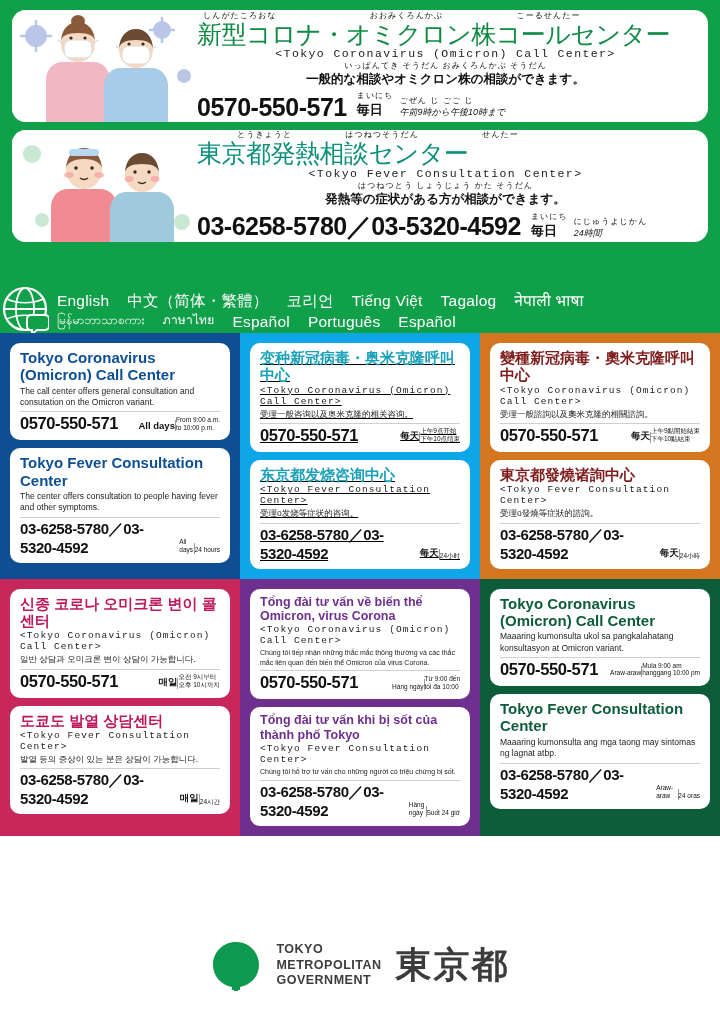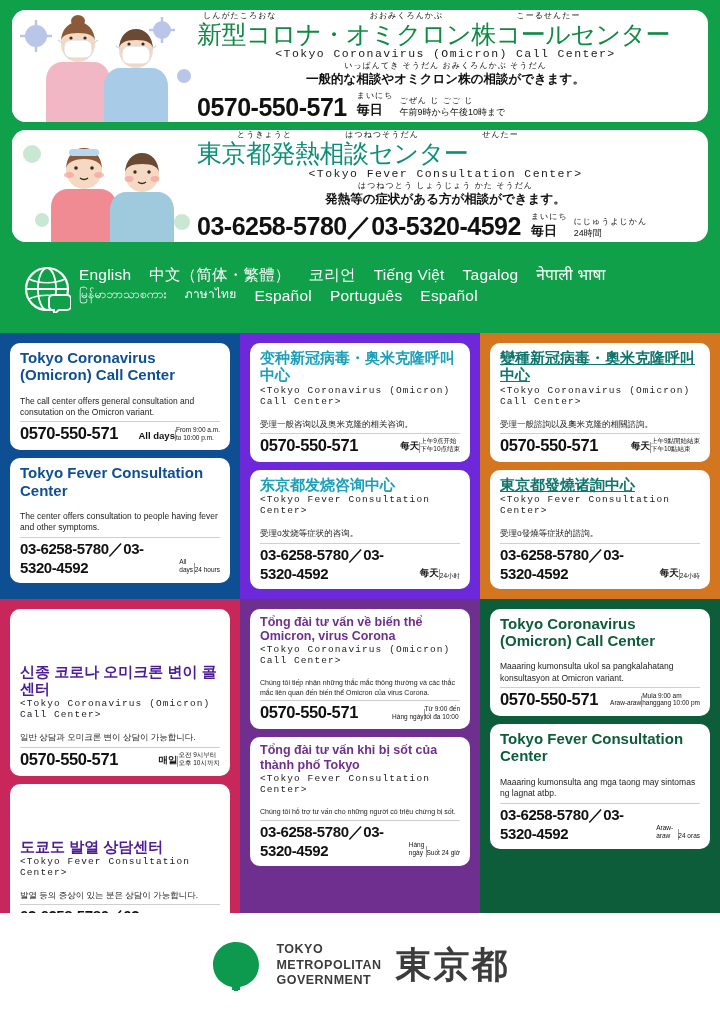--- a/index.html
+++ b/index.html
@@ -41,65 +41,65 @@
     font-family:"Liberation Mono", monospace;
   }
   .desc { font-size:12.5px; color:#111; text-align:center; font-weight:bold; }
   .tel-row { display:flex; align-items:flex-end; gap:10px; margin-top:2px; }
   .tel {
     font-size:25px; font-weight:bold; color:#111; letter-spacing:-0.5px;
     font-family:"Liberation Sans", sans-serif;
   }
   .hours-box { display:flex; align-items:flex-end; gap:6px; padding-bottom:3px;justify-content:flex-end; }
   .hours-b { font-size:13px; font-weight:bold; color:#111; }
-  .hours-s { font-size:9px; color:#111; }
+  .hours-s { font-size:9px; color:#111;font-style:italic; }
 
   
   .lang-bar {
     position:absolute; left:0; top:265px; width:720px; height:68px;
-    background:#11a04a; color:#fff; display:flex; align-items:flex-start;
-    padding-left:23px;
+    background:#11a04a; color:#fff; display:flex; align-items:flex-end;
+    padding-left:1px;
   }
   .globe { width:48px; height:48px; flex:none; margin-right:8px; }
   .langs { font-size:15.5px; line-height:1.35; letter-spacing:0.2px; }
   .langs .row { display:flex; gap:18px; flex-wrap:wrap; }
   .langs .small { font-size:12px; }
 
   
   .grid {
     position:absolute; left:0; top:333px; width:720px; height:580px;
     display:grid; grid-template-columns:1fr 1fr 1fr; grid-template-rows:repeat(3,1fr);
   }
   .panel { padding:10px 10px; position:relative; }
   .p-en   { background:#0e4f94; }
-  .p-zhcn { background:#6d28d9; }
+  .p-zhcn { background:#0ea5e9;text-decoration:underline; }
   .p-zhtw { background:#d4761f; }
   .p-ko   { background:#c7275b; }
   .p-vi   { background:#6f2f8e; }
   .p-tl   { background:#0d5c3a; }
 
   .sub {
     background:#fff; border-radius:10px; padding:6px 10px 7px 10px;
     margin-bottom:8px;
   }
   .sub:last-child { margin-bottom:0; }
   .sub-ttl { font-size:15px; font-weight:bold; line-height:1.15; }
   .sub-ttl.xsmall { font-size:12.5px; }
   .c-en   { color:#0e4f94; }
   .c-zhcn { color:#1aa0b8; }
-  .c-zhtw { color:#0f766e;text-decoration:underline; }
-  .c-ko   { color:#4c1d95;margin-top:48px; }
+  .c-zhtw { color:#7f1d1d; }
+  .c-ko   { color:#be185d; }
   .c-vi   { color:#6f2f8e; }
   .c-tl   { color:#0d5c3a; }
 
   .sub-en2 {
     font-size:9.5px; color:#222; letter-spacing:1.1px;
     font-family:"Liberation Mono", monospace; margin-top:1px;
   }
-  .sub-desc { font-size:8.5px; color:#222; line-height:1.35; margin-top:12px; }
+  .sub-desc { font-size:8.5px; color:#222; line-height:1.35; margin-top:2px; }
   .sub-desc.tiny { font-size:7px; }
   .sub-tel-row {
     display:flex; align-items:flex-end; justify-content:space-between;
     border-top:1px solid #cfcfcf; margin-top:3px; padding-top:2px;
   }
   .sub-tel { font-size:16.5px; font-weight:bold; color:#111; letter-spacing:-0.4px; }
   .sub-tel.sm { font-size:15px; }
   .sub-meta { display:flex; align-items:flex-end; padding-bottom:2px; }
   .meta-b { font-size:9.5px; font-weight:bold; color:#111; white-space:nowrap; }
   .meta-s { font-size:6.5px; color:#111; line-height:1.2; white-space:nowrap; }

